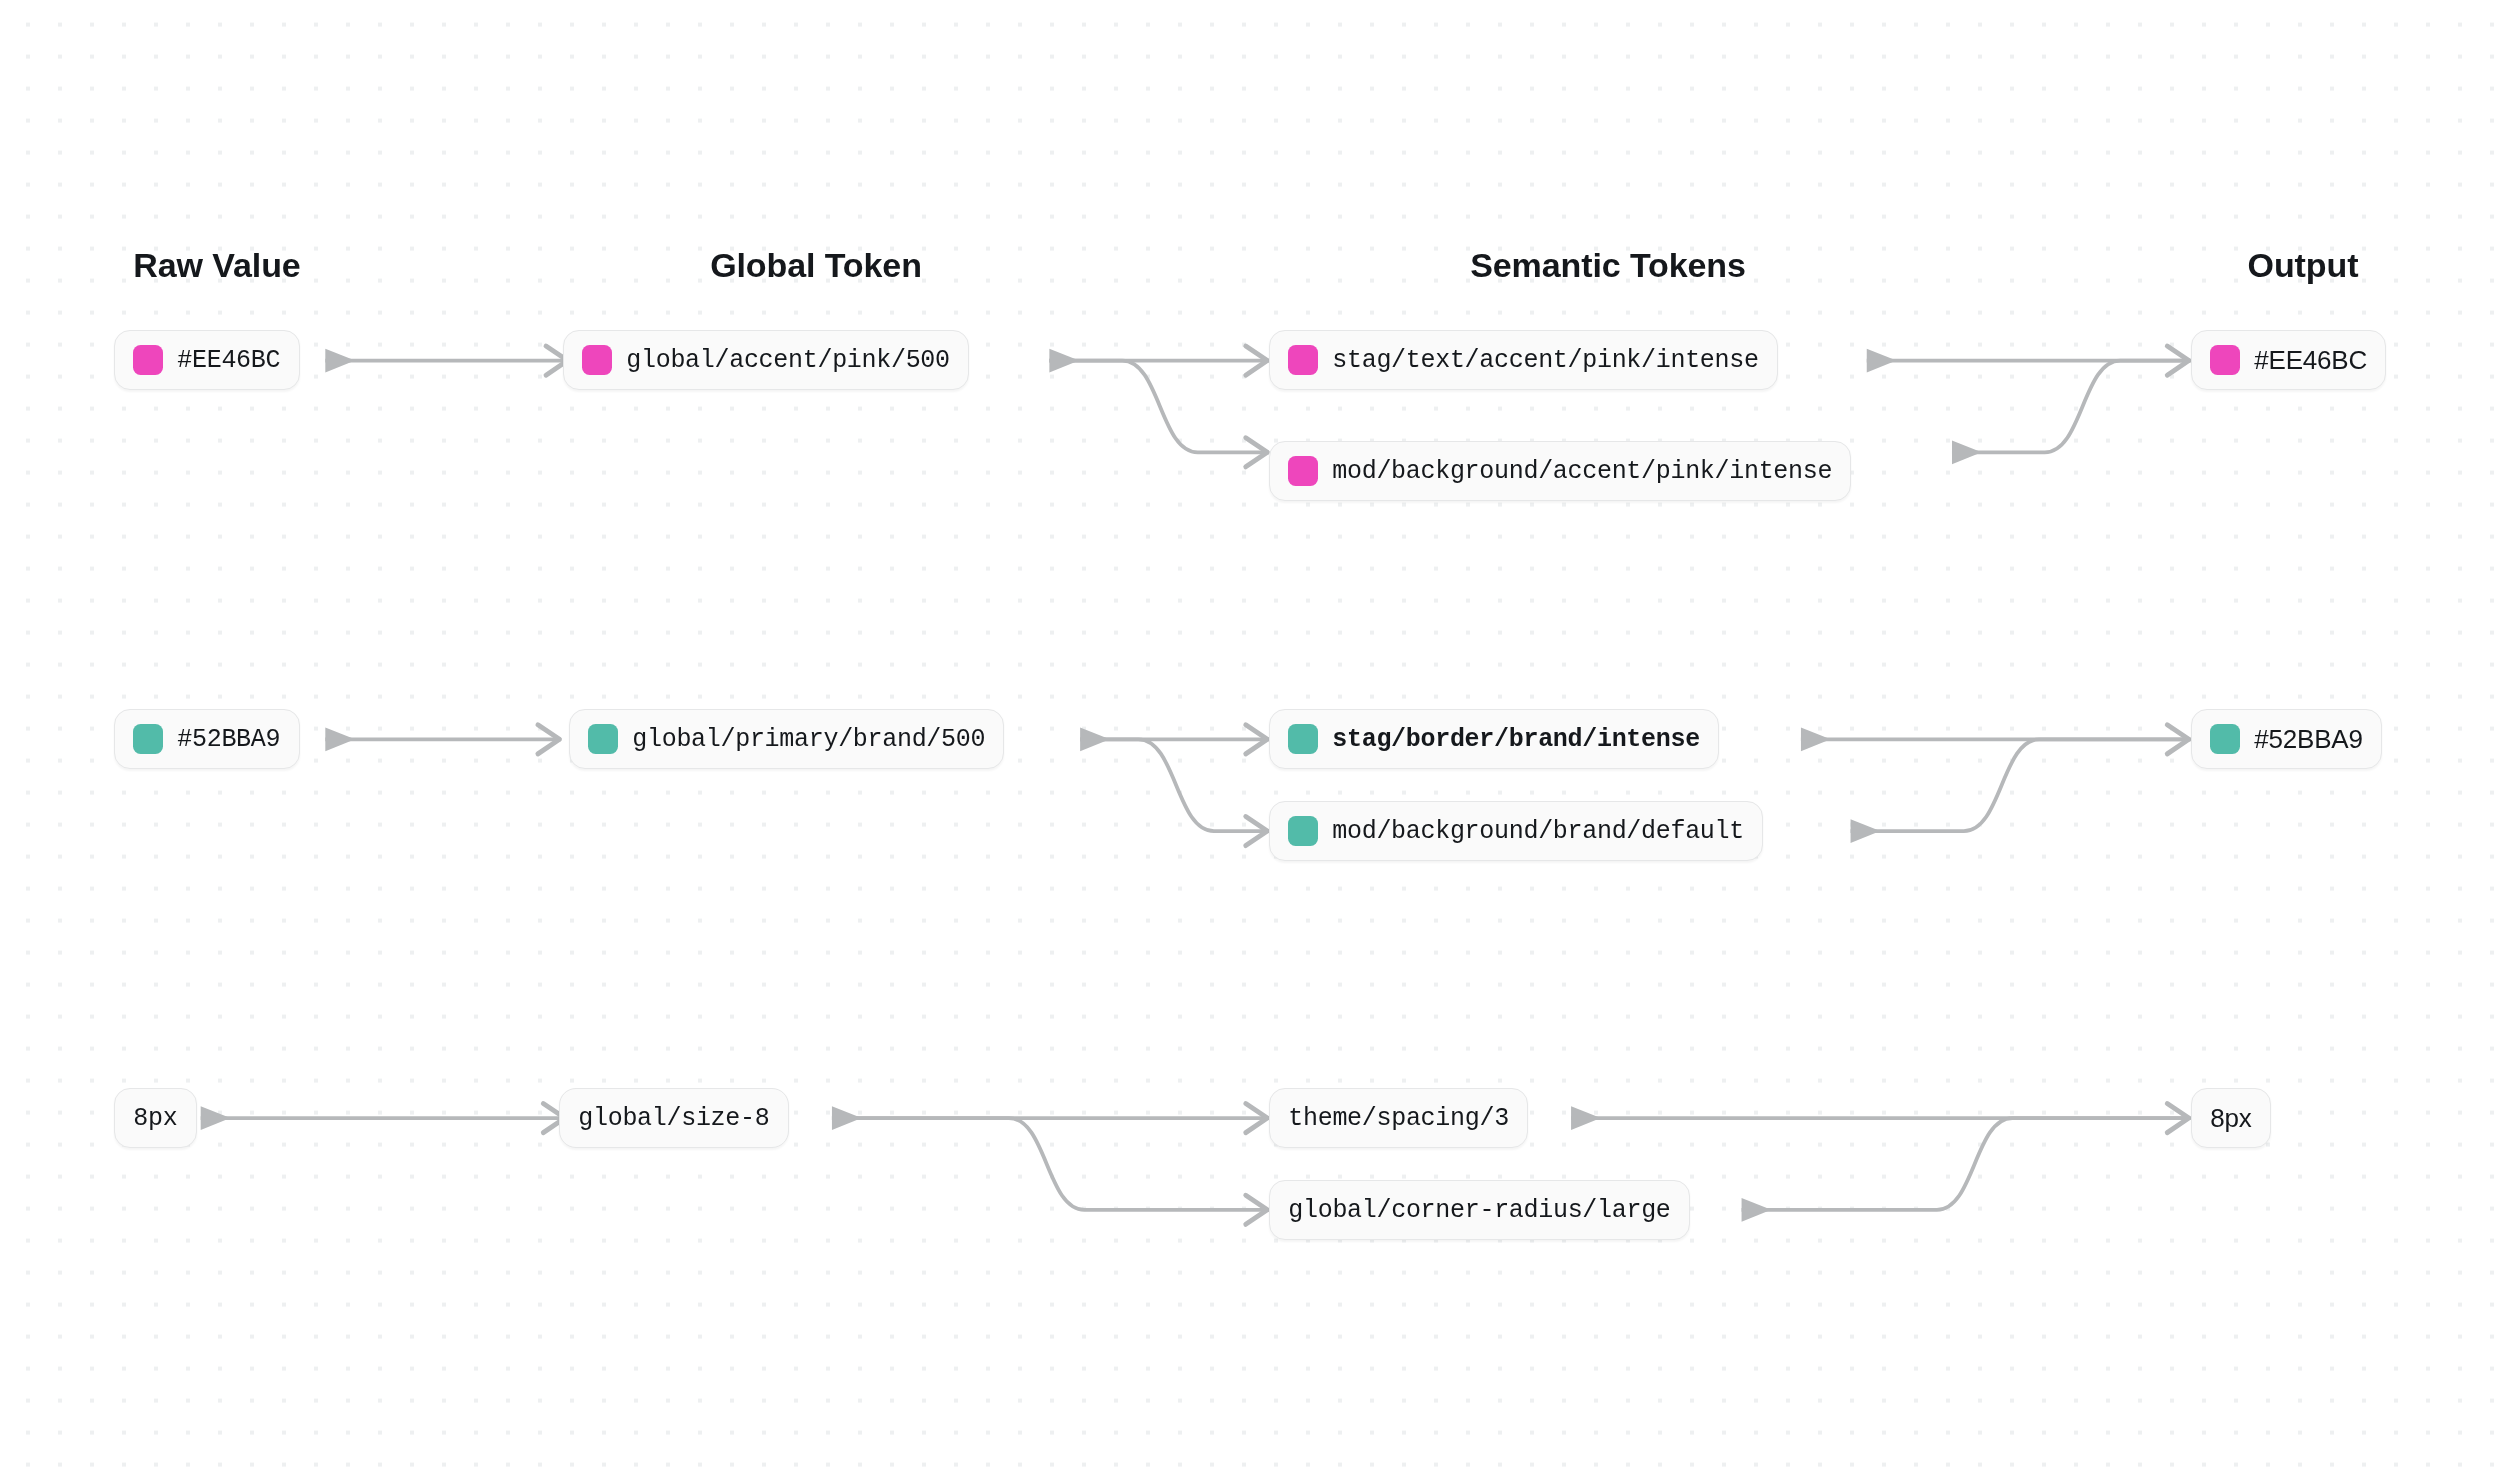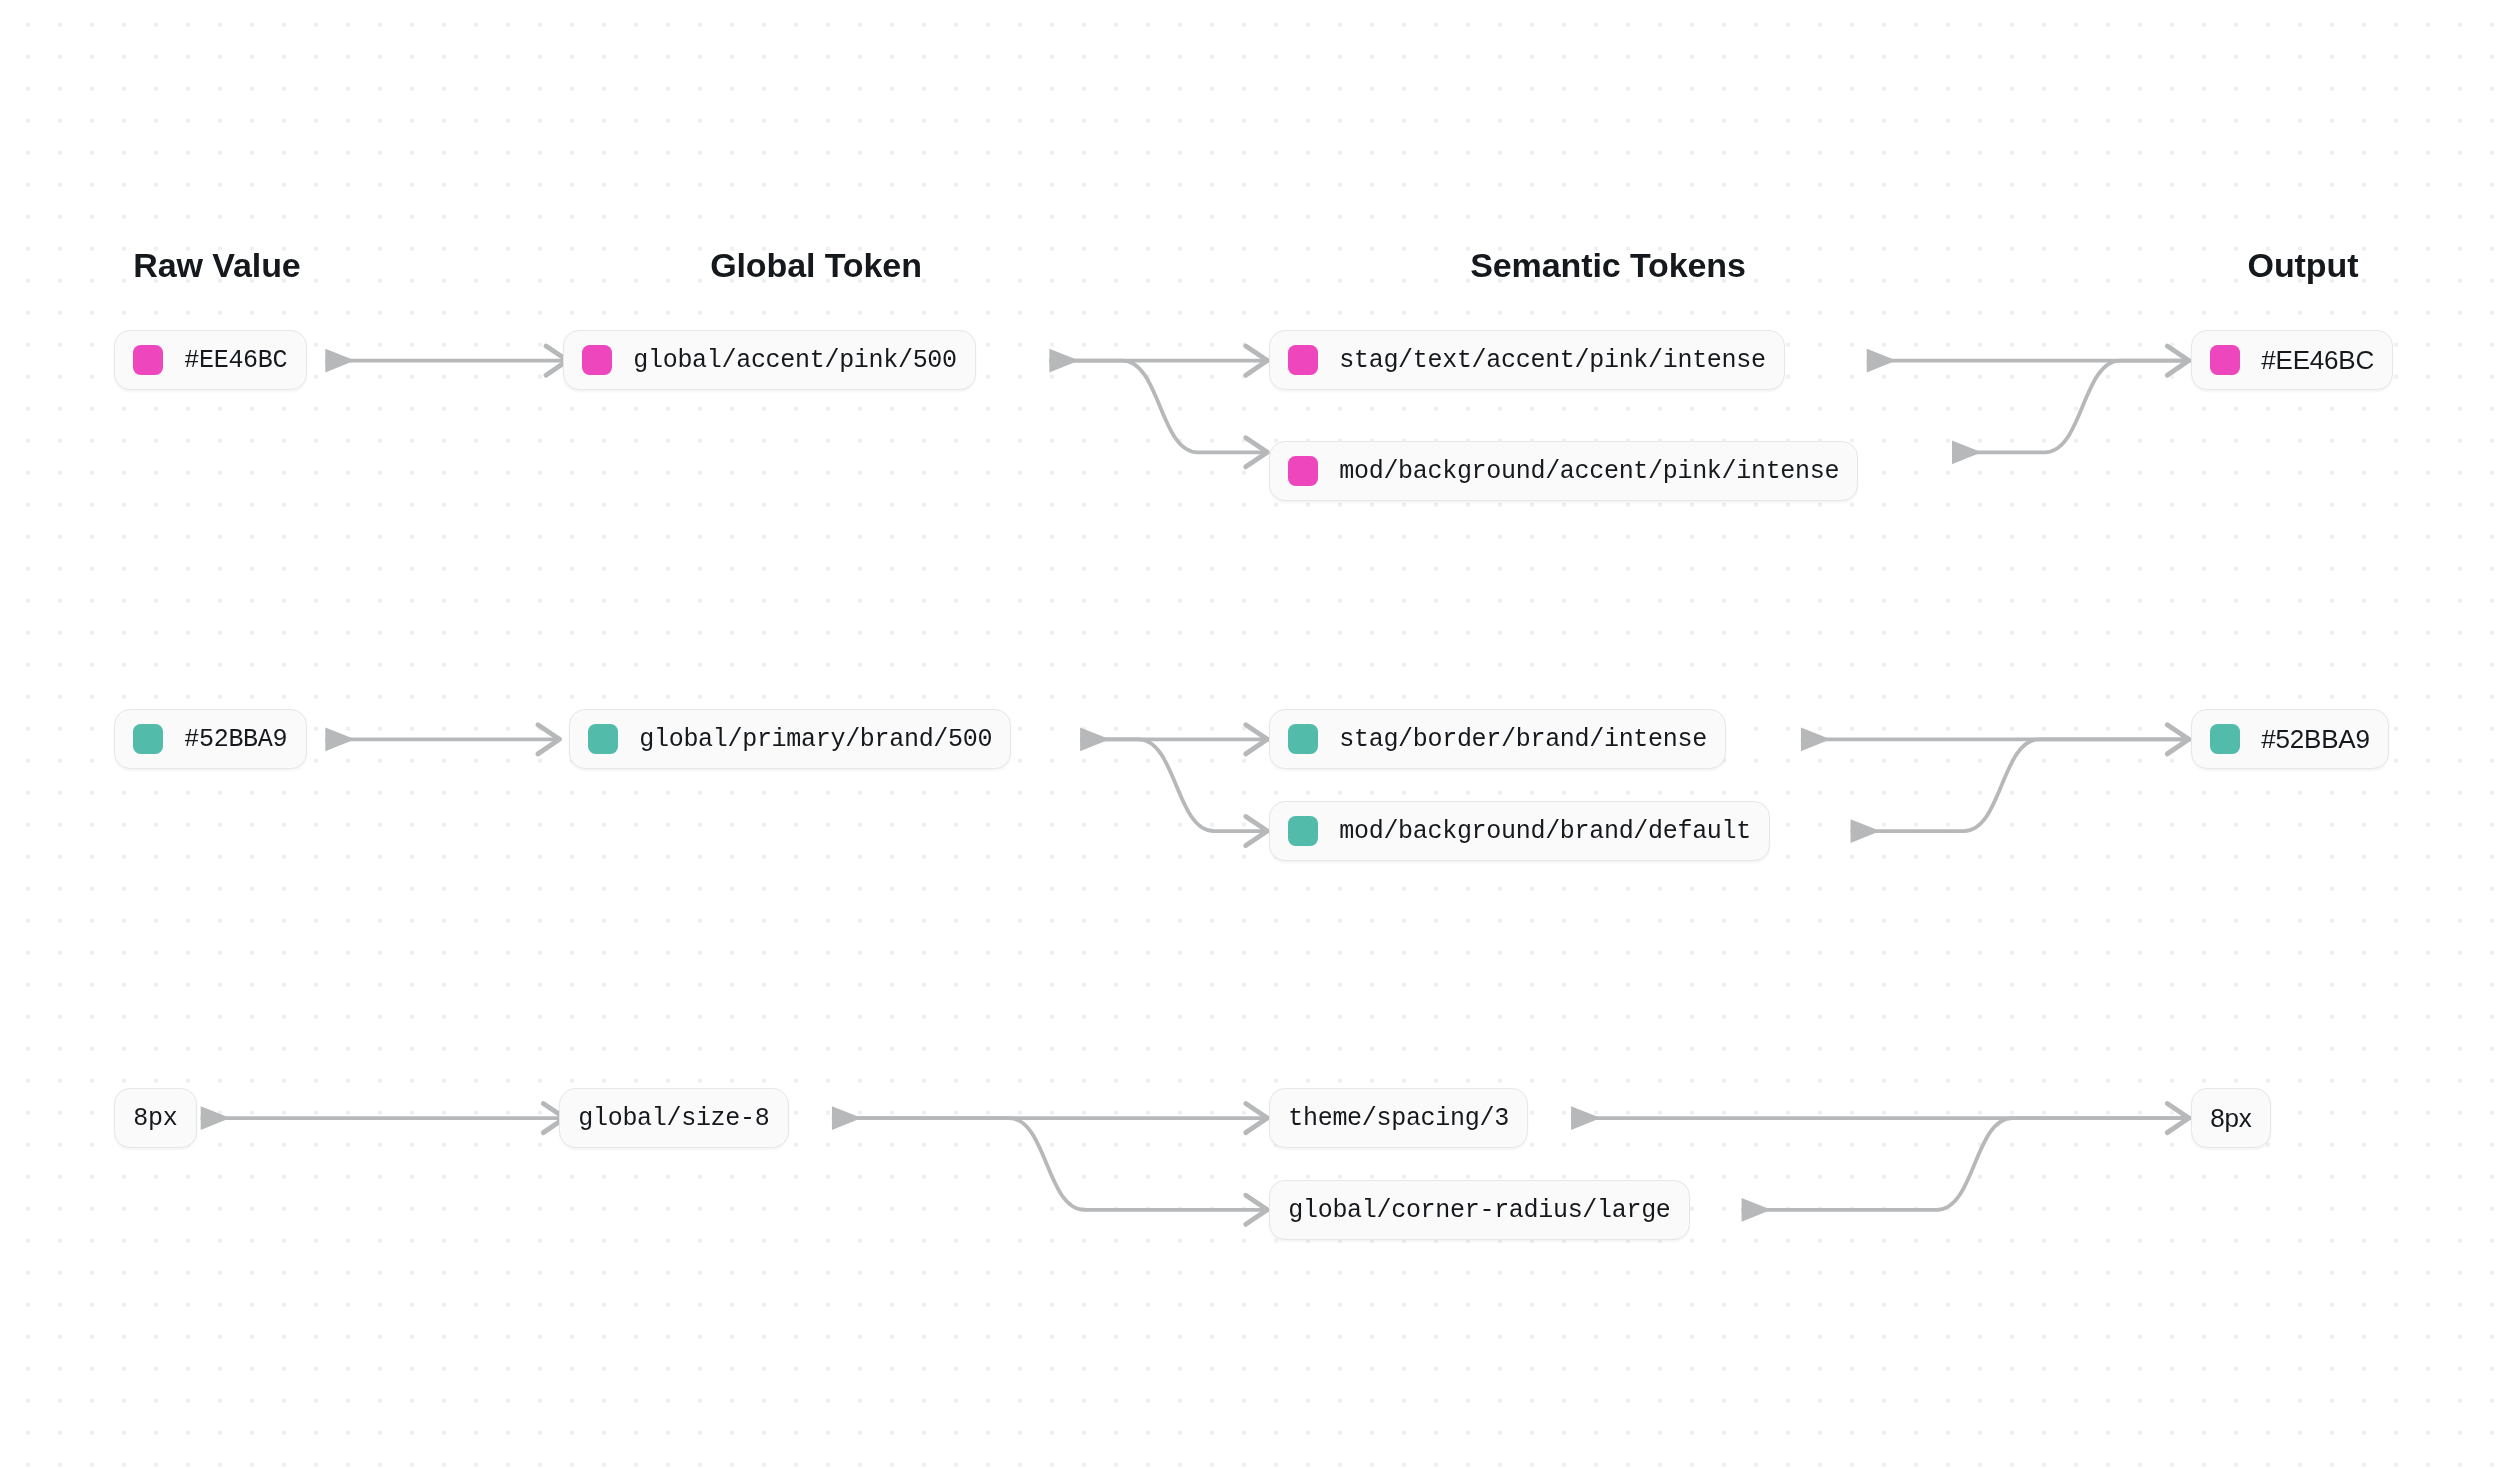--- a/index.html
+++ b/index.html
@@ -61,21 +61,21 @@
     stroke-width: 9;
     stroke-linecap: round;
     stroke-linejoin: round;
   }
 
   
   .node {
     position: absolute;
     display: flex;
     align-items: center;
-    gap: 21px;
+    gap: 14px;
     background: #fafafa;
     border: 1.6px solid #e6e7e8;
     border-radius: 16px;
     padding: 12px 18.3px;
     height: 60px;
     box-shadow: 0 1.1px 2.2px rgba(16,20,26,0.045);
     white-space: nowrap;
   }
 
   .swatch {
@@ -229,21 +229,21 @@
   <div class="node mono" style="left:114px; top:709px;">
     <span class="swatch" style="background:#52BBA9;"></span>
     <span class="node-label">#52BBA9</span>
   </div>
 
   <div class="node mono" style="left:569px; top:709px;justify-content:flex-end;">
     <span class="swatch" style="background:#52BBA9;"></span>
     <span class="node-label">global/primary/brand/500</span>
   </div>
 
-  <div class="node mono" style="left:1269px; top:709px;">
+  <div class="node mono" style="left:1269px; top:709px;font-weight:bold;">
     <span class="swatch" style="background:#52BBA9;"></span>
     <span class="node-label">stag/border/brand/intense</span>
   </div>
 
   <div class="node mono" style="left:1269px; top:801px;">
     <span class="swatch" style="background:#52BBA9;"></span>
     <span class="node-label">mod/background/brand/default</span>
   </div>
 
   <div class="node sans" style="left:2191px; top:709px;">

